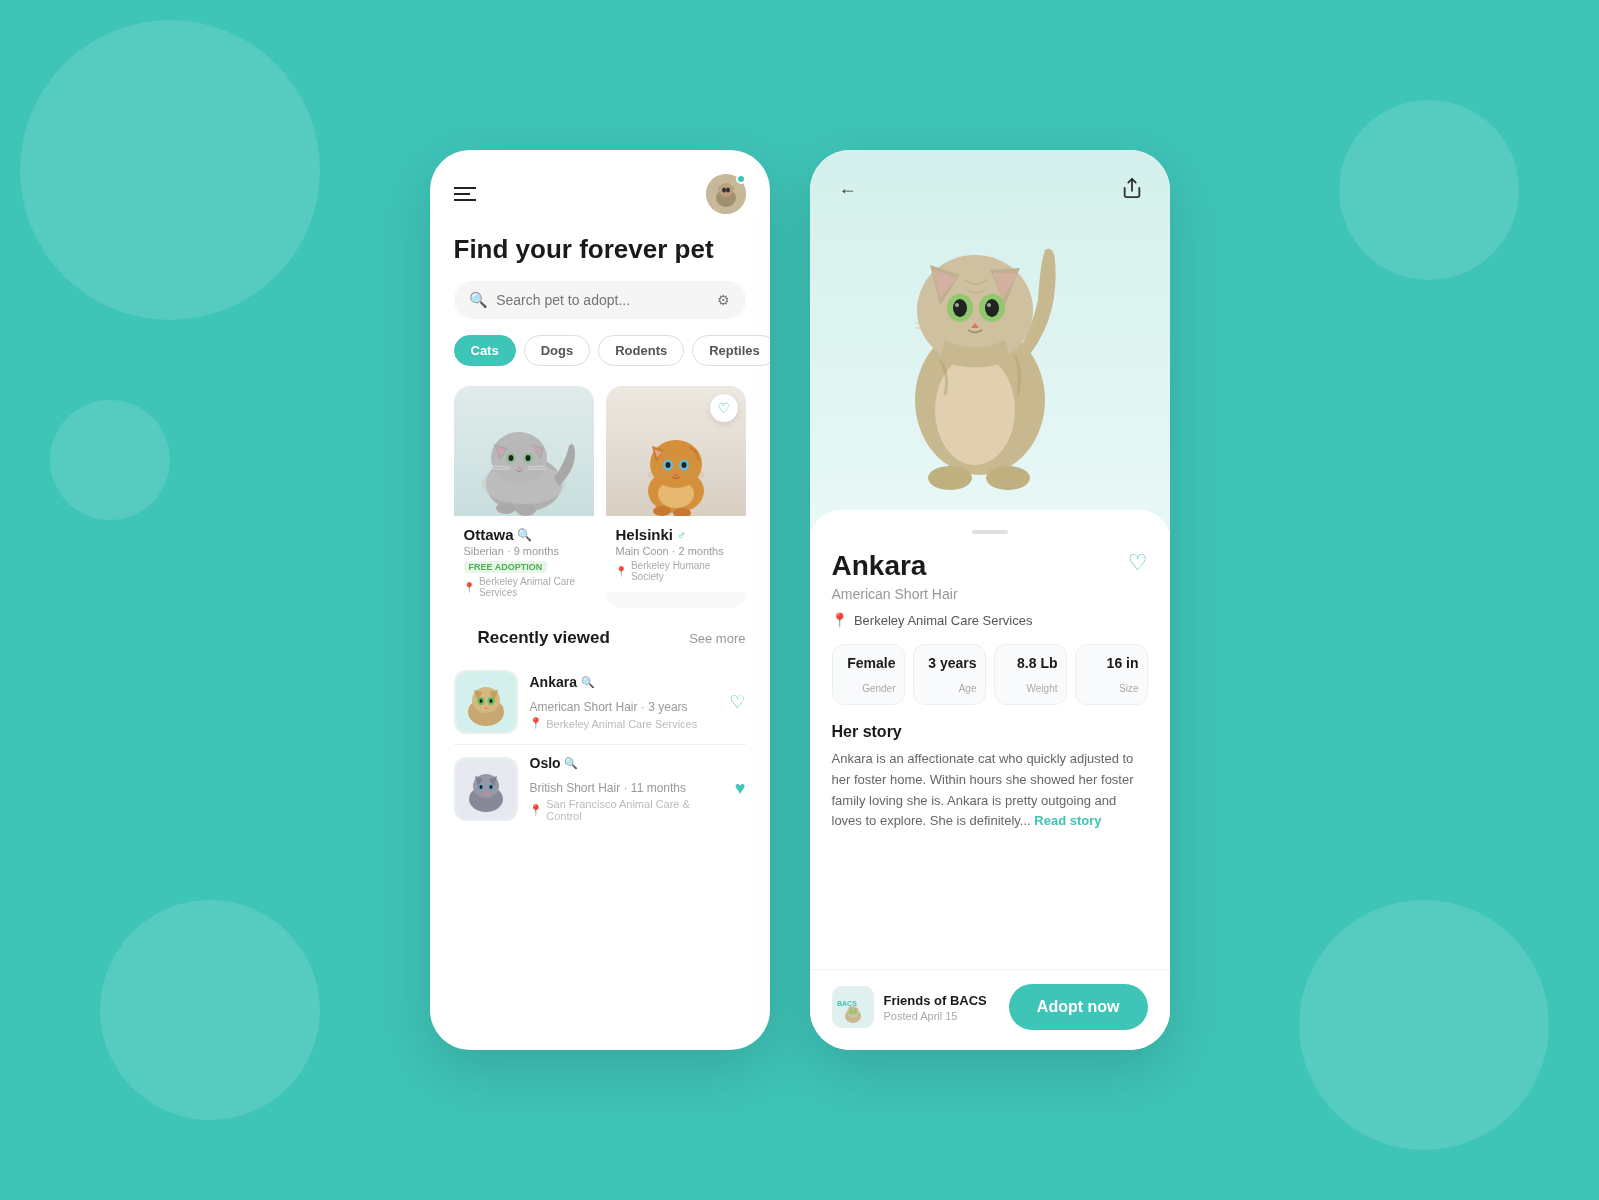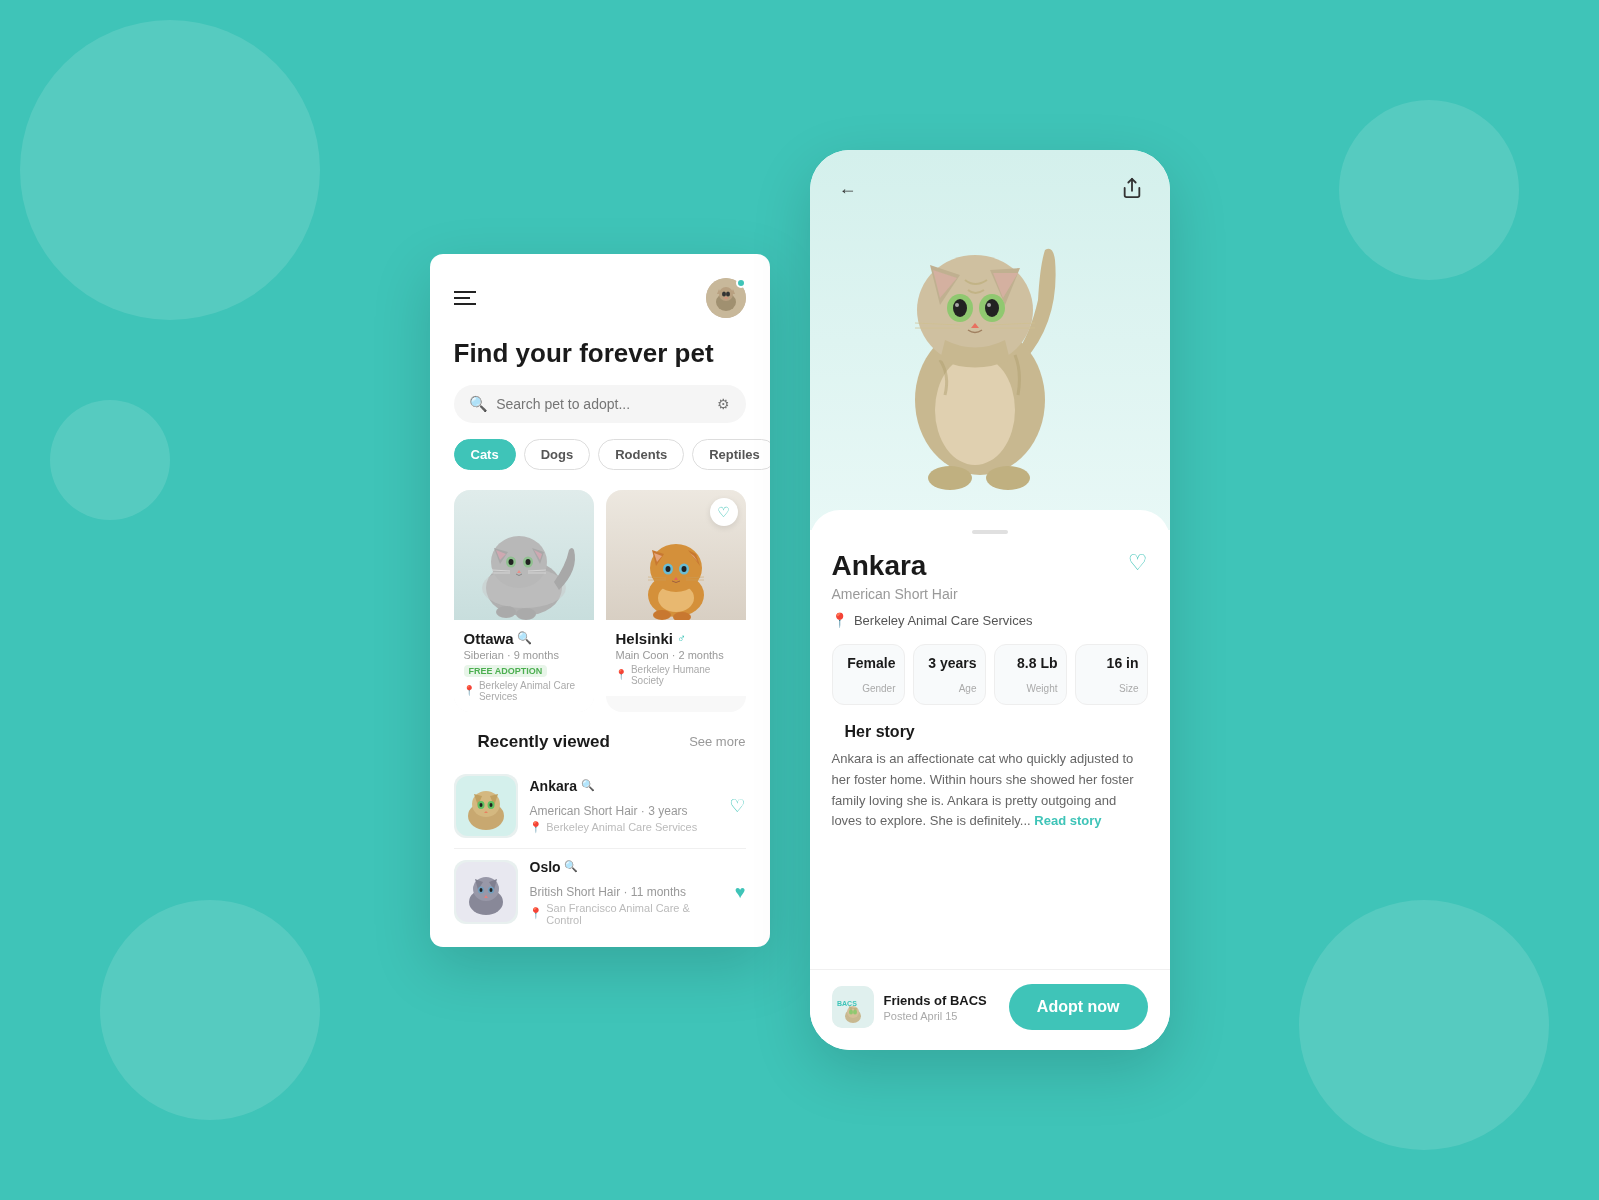--- a/index.html
+++ b/index.html
@@ -40,22 +40,21 @@
       background: #fff;
       border-radius: 40px;
       box-shadow: 0 20px 60px rgba(0,0,0,0.15);
       overflow: hidden;
       position: relative;
     }
 
     
     .phone-left {
       width: 340px;
-      height: 693px;
-      border-radius: 13px;
+      height: 900px;
     }
     .phone-left-content {
       padding: 0;
       height: 100%;
       overflow: hidden;
     }
 
     
     .left-header {
       display: flex;
@@ -471,21 +470,20 @@
       color: #aaa;
       margin-top: 12px;
     }
 
     
     .story-title {
       font-size: 16px;
       font-weight: 700;
       color: #1a1a1a;
       margin-bottom: 8px;
-      margin-left: 13px;
     }
     .story-text {
       font-size: 13px;
       color: #666;
       line-height: 1.6;
     }
     .read-more {
       color: #3fc4b8;
       font-weight: 600;
       cursor: pointer;

